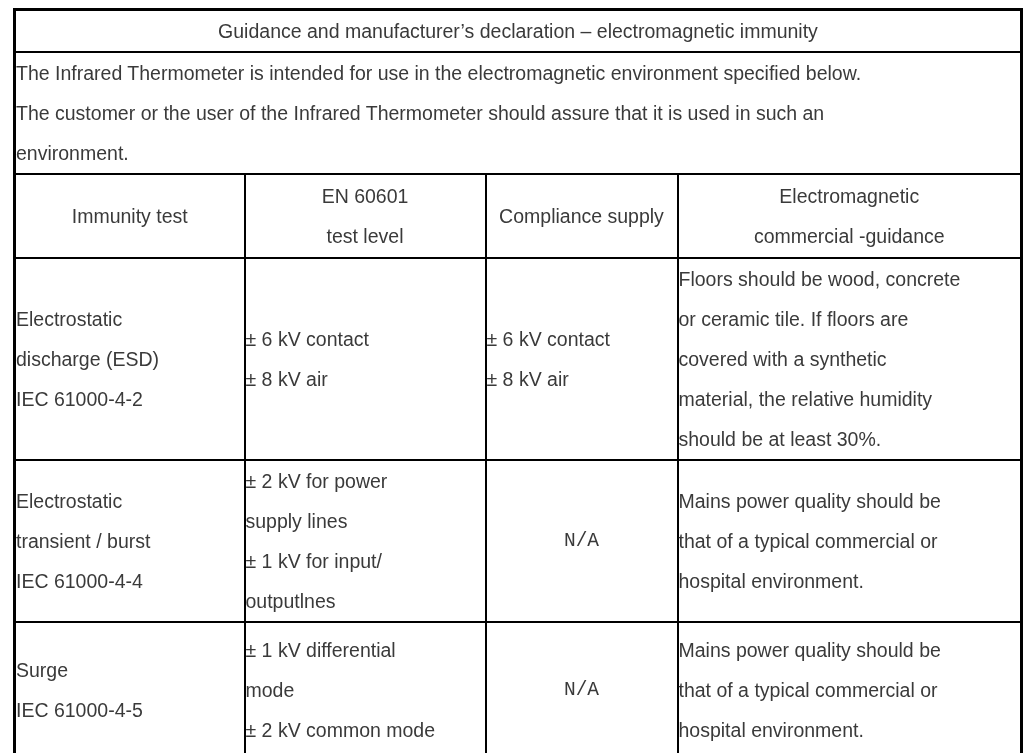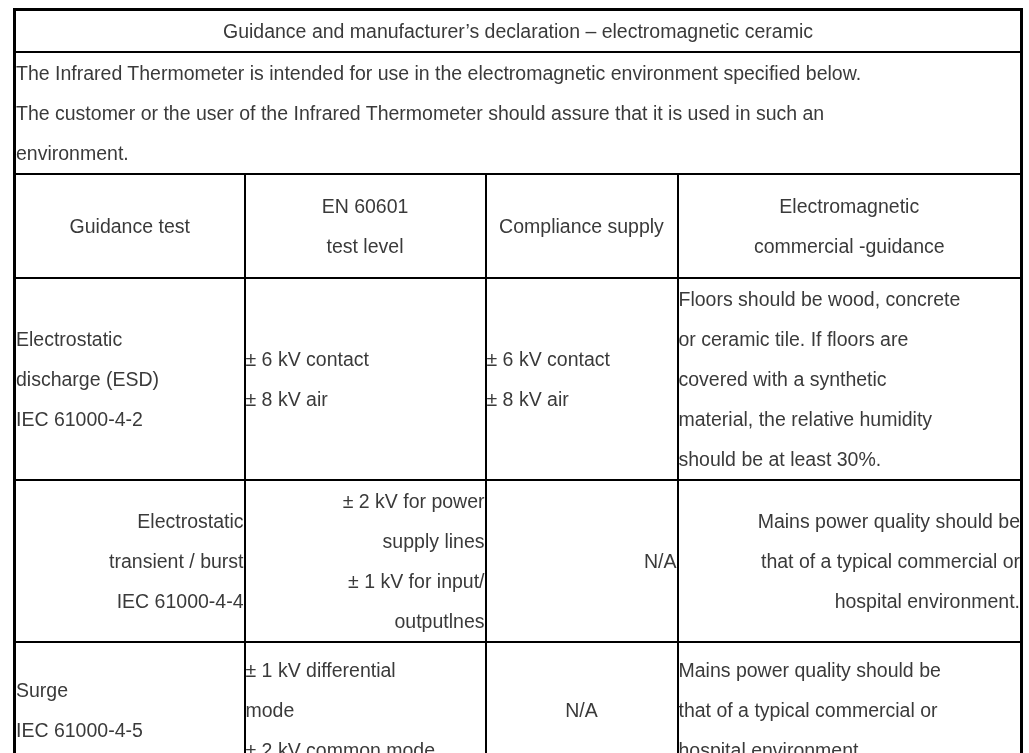--- a/index.html
+++ b/index.html
@@ -45,23 +45,23 @@
     height: 120px;
     text-align: left;
     padding: 2px 10px 4px 12px;
     line-height: 38px;
     margin-left: 11px;
   }
   .header-cell {
     text-align: center;
     line-height: 40px;
   }
-  .header-row td { height: 104px; }
+  .header-row td { height: 84px; }
   .row-esd td { height: 202px; }
-  .row-burst td { height: 134px; text-align: right; }
+  .row-burst td { height: 134px; }
   .row-surge td { height: 137px; }
 
   .cell-test {
     text-align: left;
     padding-left: 40px;
     padding-right: 6px;
     border-radius: 29px;
   }
   .cell-level-pad {
     text-align: left;
@@ -73,49 +73,50 @@
     padding-left: 12px;
     padding-right: 4px;
   }
   .cell-comp-left {
     text-align: left;
     padding-left: 12px;
     padding-right: 4px;
   }
   .cell-comp-center {
     text-align: center;
+    font-family: Liberation Mono, monospace;
   }
   .cell-guide {
     text-align: left;
     padding-left: 8px;
     padding-right: 4px;
     margin-top: 13px;
   }
 </style>
 </head>
 <body>
 
 <table class="doc-table">
   <colgroup>
     <col class="col-test">
     <col class="col-level">
     <col class="col-comp">
     <col class="col-guide">
   </colgroup>
   <tbody>
     <tr>
-      <td colspan="4" class="title-cell">Guidance and manufacturer’s declaration – electromagnetic ceramic</td>
+      <td colspan="4" class="title-cell">Guidance and manufacturer’s declaration – electromagnetic immunity</td>
     </tr>
     <tr>
       <td colspan="4" class="intro-cell">The Infrared Thermometer is intended for use in the electromagnetic environment specified below.
 The customer or the user of the Infrared Thermometer should assure that it is used in such an
 environment.</td>
     </tr>
     <tr class="header-row">
-      <td class="header-cell">Guidance test</td>
+      <td class="header-cell">Immunity test</td>
       <td class="header-cell">EN 60601
 test level</td>
       <td class="header-cell">Compliance supply</td>
       <td class="header-cell">Electromagnetic
 commercial -guidance</td>
     </tr>
 
     <tr class="row-esd">
       <td class="cell-test">Electrostatic
 discharge (ESD)

